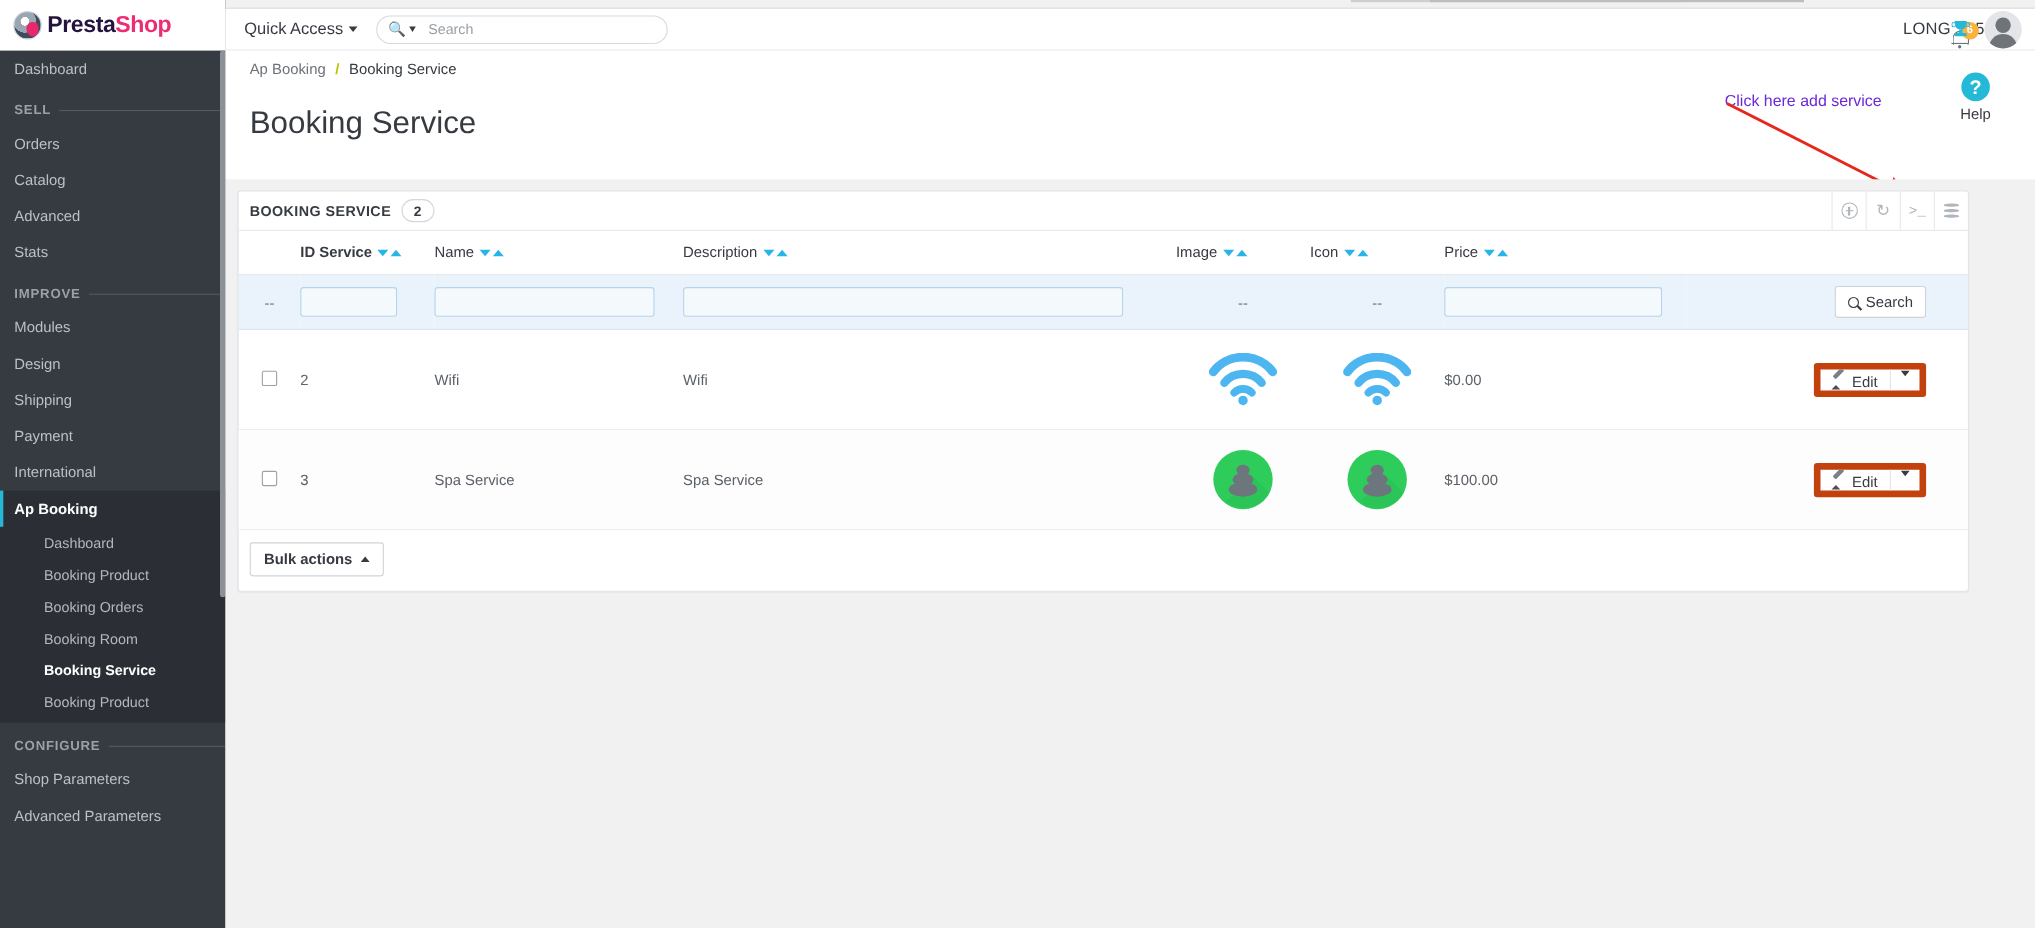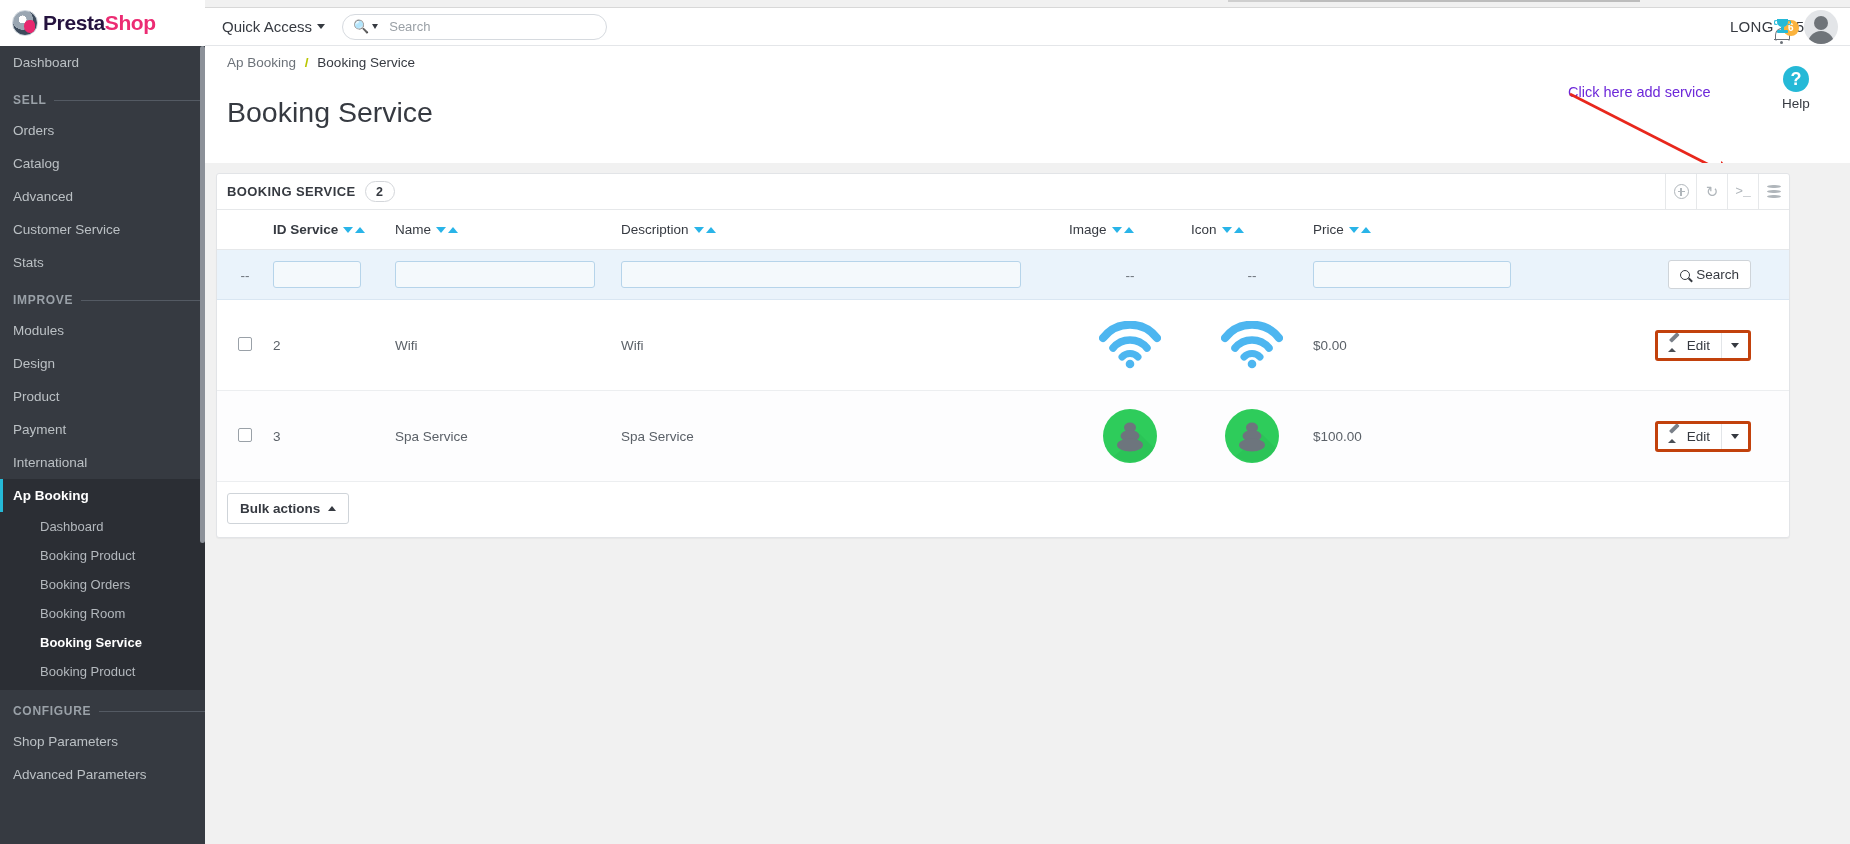--- a/index.html
+++ b/index.html
@@ -232,21 +232,21 @@
   .mag-glyph::after{content:"";position:absolute;right:-4px;bottom:-2.5px;width:5px;height:1.8px;background:#363a41;transform:rotate(45deg);}
 
   tr.data-row td { padding: 0; height: 91px; border-bottom:1px solid #eceef0; vertical-align:middle; font-size:13.5px; color:#5b6168; }
   tr.data-row:nth-child(odd) { background:#fdfdfe; }
   .cb {
     width:14px;height:14px;border:1px solid #9aa1a8; background:#fff; border-radius:2px; cursor:pointer;
     display:inline-block;
   }
   .svc-img { display:block; }
   .btn-edit {
-    display:inline-flex; align-items:center; height:31px; border:3px solid #c2410c; border-radius:3px;
+    display:inline-flex; align-items:flex-end; height:31px; border:6px solid #c2410c; border-radius:3px;
     background:#fff; cursor:pointer; overflow:hidden;
   }
   .btn-edit .lbl { display:flex; align-items:center; gap:6px; padding: 0 11px 0 10px; font-size:13.5px; color:#363a41; }
   .pencil { width:13px;height:13px; position:relative; display:inline-block; }
   .pencil .body2 {
     position:absolute; left:1px; top:1px; width:11px; height:4px; background:#7a8089;
     transform: rotate(-45deg); transform-origin: 0 0; border-radius:1px;
   }
   .pencil .tip { position:absolute; left:0px; top:9.5px; width:0;height:0;
     border-left:4px solid transparent; border-right:4px solid transparent; border-bottom:4px solid #4a4f56;}
@@ -285,30 +285,29 @@
     <div class="side-scroll">
       <div class="menu-item">Dashboard</div>
 
       <div class="section-head">
         <span>SELL</span>
         <span class="rule"></span>
       </div>
       <div class="menu-item">Orders</div>
       <div class="menu-item">Catalog</div>
       <div class="menu-item">Advanced</div>
-      <div class="menu-item">Customer Service</div>
       <div class="menu-item">Stats</div>
 
       <div class="section-head">
         <span>IMPROVE</span>
         <span class="rule"></span>
       </div>
       <div class="menu-item">Modules</div>
       <div class="menu-item">Design</div>
-      <div class="menu-item">Product</div>
+      <div class="menu-item">Shipping</div>
       <div class="menu-item">Payment</div>
       <div class="menu-item">International</div>
 
       <div class="menu-item parent-active">Ap Booking</div>
       <div class="submenu">
         <div class="sub-item">Dashboard</div>
         <div class="sub-item">Booking Product</div>
         <div class="sub-item">Booking Orders</div>
         <div class="sub-item">Booking Room</div>
         <div class="sub-item active">Booking Service</div>

